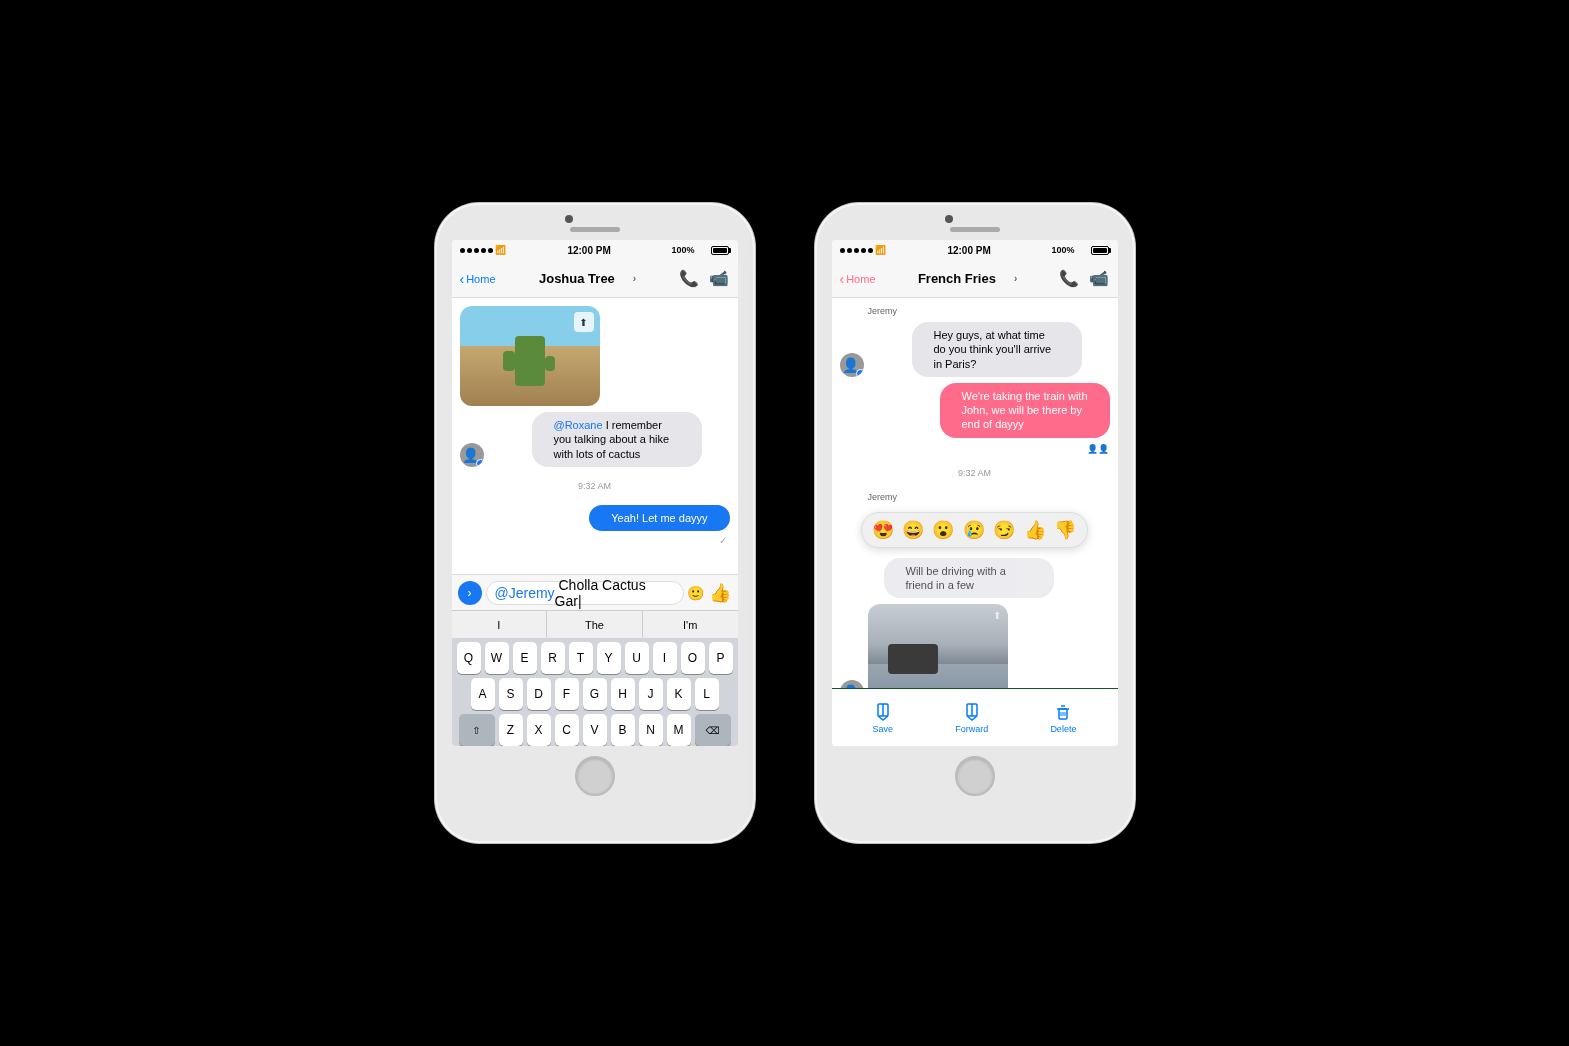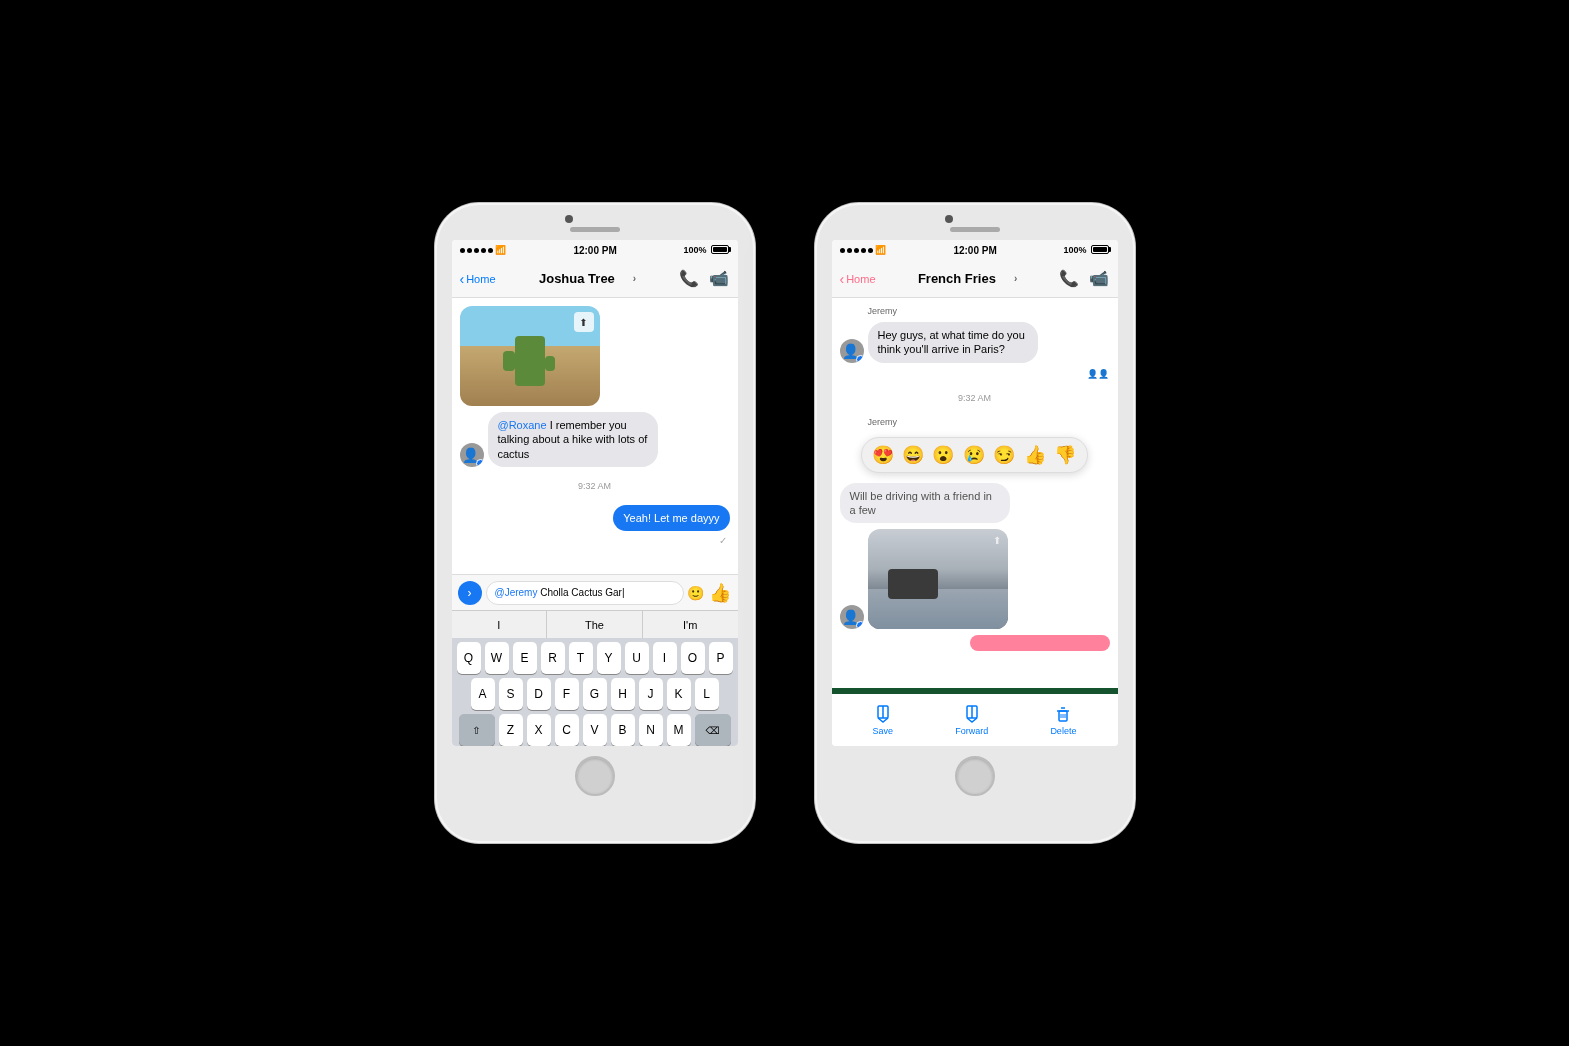--- a/index.html
+++ b/index.html
@@ -82,21 +82,21 @@
       padding: 0 8px;
       font-size: 9px;
       font-weight: 600;
       color: #000;
       flex-shrink: 0;
     }
     .status-left { display: flex; align-items: center; gap: 3px; }
     .status-dots { display: flex; gap: 2px; }
     .status-dot { width: 5px; height: 5px; background: #000; border-radius: 50%; }
     .status-center { font-size: 10px; font-weight: 600; }
-    .status-right { display: flex; align-items: flex-start; gap: 5px; font-size: 9px; }
+    .status-right { display: flex; align-items: flex-end; gap: 17px; font-size: 9px; }
     .battery { width: 18px; height: 9px; border: 1px solid #000; border-radius: 2px; position: relative; display: flex; align-items: center; padding: 1px; }
     .battery::after { content: ''; width: 2px; height: 5px; background: #000; position: absolute; right: -3px; border-radius: 0 1px 1px 0; }
     .battery-fill { width: 100%; height: 100%; background: #000; border-radius: 1px; }
 
     
     .nav-bar {
       height: 38px;
       background: #f7f7f7;
       border-bottom: 1px solid #ddd;
       display: flex;
@@ -159,24 +159,25 @@
       right: -1px;
       width: 9px;
       height: 9px;
       background: #1877f2;
       border-radius: 50%;
       border: 1px solid #fff;
     }
 
     .bubble {
       max-width: 170px;
-      padding: 6px 10px;
+      padding: 6px 22px;
       border-radius: 16px;
       font-size: 11px;
       line-height: 1.3;
+      margin-left: 44px;
     }
     .bubble.blue { background: #1877f2; color: #fff; }
     .bubble.gray { background: #e5e5ea; color: #000; }
     .bubble.pink { background: #ff6b8a; color: #fff; }
     .bubble span.mention { color: #1877f2; }
     .bubble.gray span.mention { color: #1877f2; }
 
     .timestamp {
       font-size: 9px;
       color: #999;
@@ -300,21 +301,21 @@
       font-size: 12px;
       flex-shrink: 0;
     }
     .input-field {
       flex: 1;
       height: 24px;
       background: #fff;
       border: 1px solid #ddd;
       border-radius: 12px;
       padding: 0 8px;
-      font-size: 10px;
+      font-size: 14px;
       display: flex;
       align-items: center;
       color: #000;
     }
     .input-field .mention { color: #1877f2; }
     .input-emoji {
       font-size: 14px;
       color: #888;
     }
     .input-thumb {
@@ -393,21 +394,21 @@
       align-items: center;
       font-size: 18px;
       margin: 4px auto;
       width: fit-content;
       box-shadow: 0 2px 8px rgba(0,0,0,0.15);
     }
 
     
     .action-bar {
       height: 58px;
-      border-top: 6px solid #14532d;
+      border-top: 1px solid #14532d;
       display: flex;
       align-items: center;
       justify-content: space-around;
       padding: 6px 10px;
       background: #fff;
       flex-shrink: 0;
     }
     .action-btn {
       display: flex;
       flex-direction: column;
@@ -613,20 +614,25 @@
       <div class="msg-row left">
         <div class="avatar">
           <span style="font-size:14px;">👤</span>
           <div class="avatar-badge"></div>
         </div>
         <div class="bubble gray">
           Hey guys, at what time do you think you'll arrive in Paris?
         </div>
       </div>
 
+      <div class="msg-row right">
+        <div class="bubble pink">
+          We're taking the train with John, we will be there by end of dayyy
+        </div>
+      </div>
       <div style="display:flex;justify-content:flex-end;gap:2px;align-items:center;">
         <span style="font-size:9px;color:#aaa;">👤👤</span>
       </div>
 
       <div class="timestamp">9:32 AM</div>
 
       <div class="group-sender">Jeremy</div>
 
       <div class="reaction-bar">
         <span>😍</span>

